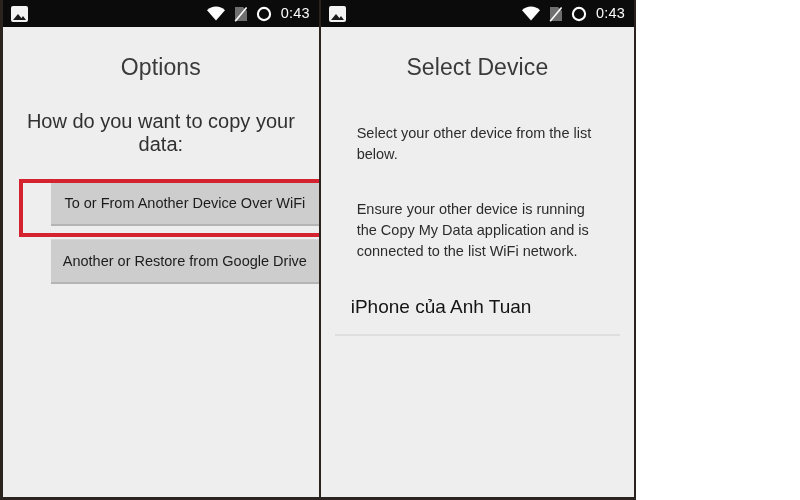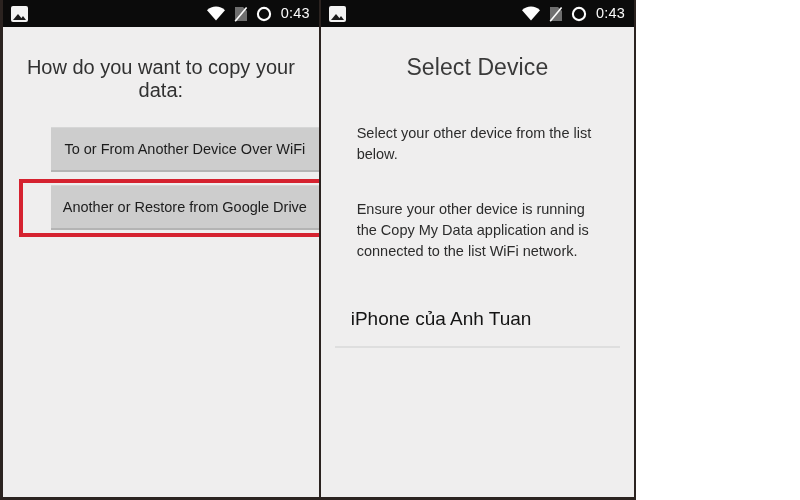--- a/index.html
+++ b/index.html
@@ -169,21 +169,21 @@
     font-size: 14.5px;
     color: #2c2c2c;
     line-height: 21px;
     margin: 14px;
     padding: 0 22px;
   }
   .para.first { padding-top: 28px; }
   .para.second { padding-top: 20px; }
 
   .device-list {
-    margin-top: 46px;
+    margin-top: 34px;
     padding: 0 14px 0 14px;
   }
   .device-item {
     font-size: 19px;
     color: #141414;
     padding: 0 0 16px 16px;
     border-bottom: 2px solid #dedede;
     cursor: pointer;
   }
 </style>
@@ -215,20 +215,21 @@
         <span>
           <svg class="icon-ring" viewBox="0 0 16 16">
             <circle cx="8" cy="8" r="6.1" fill="none" stroke="#fdfdfd" stroke-width="2.1"></circle>
           </svg>
         </span>
         <span class="sb-time">0:43</span>
       </div>
     </div>
 
     <div class="content">
+      <h1 class="screen-title">Options</h1>
       <p class="prompt">How do you want to copy your data:</p>
 
       <div class="btn-wrap">
         <button class="option-btn">To or From Another Device Over WiFi</button>
         <div class="btn-gap"></div>
         <button class="option-btn">Another or Restore from Google Drive</button>
       </div>
 
       <div class="highlight-box"></div>
     </div>

